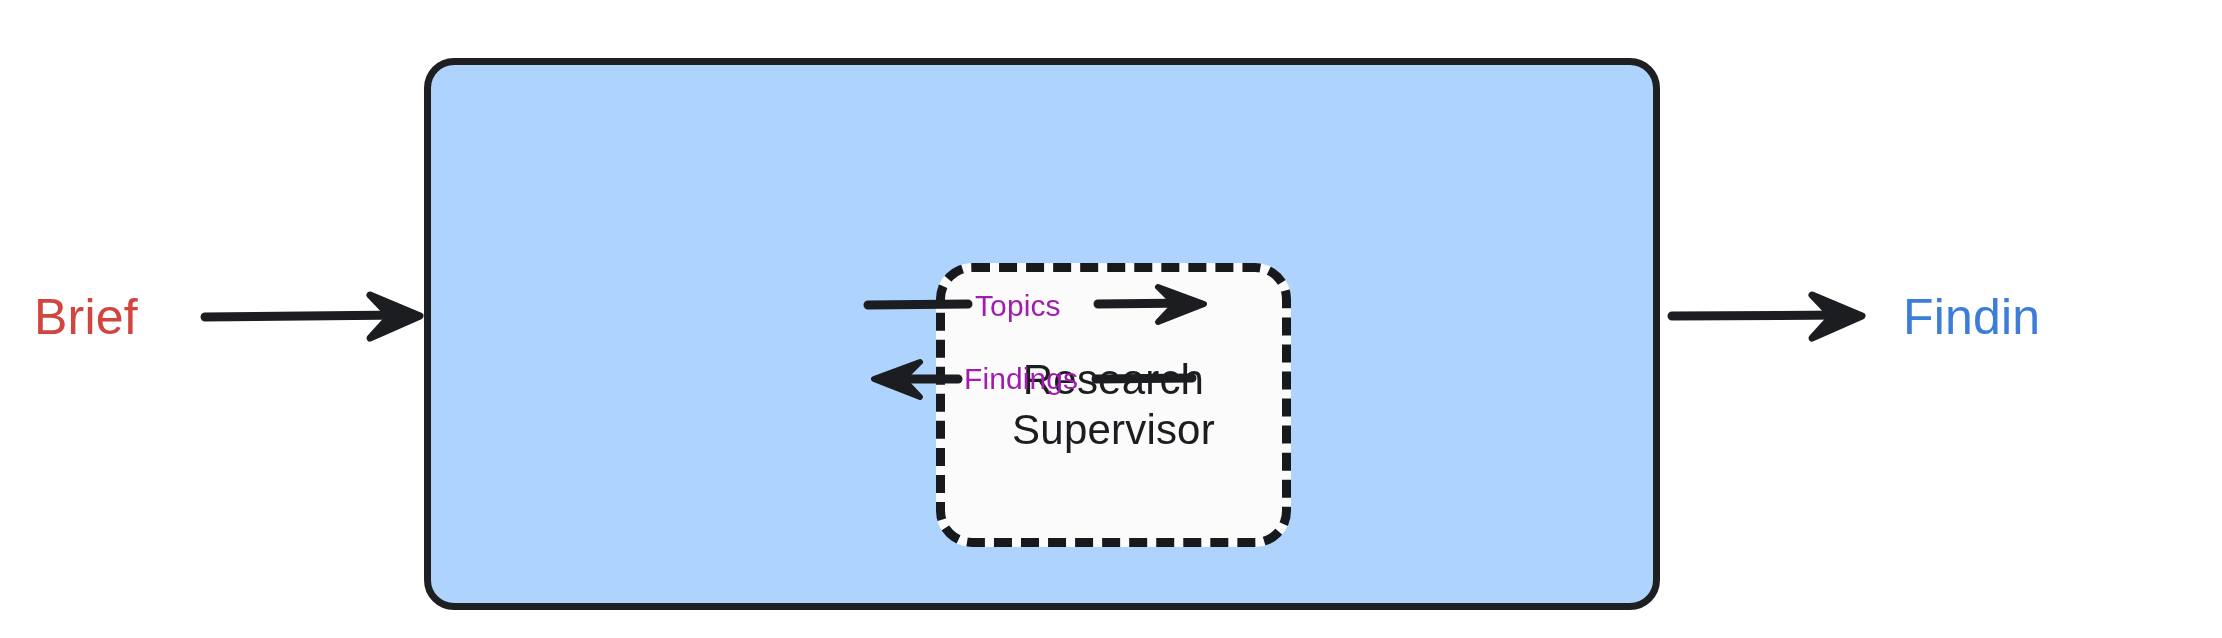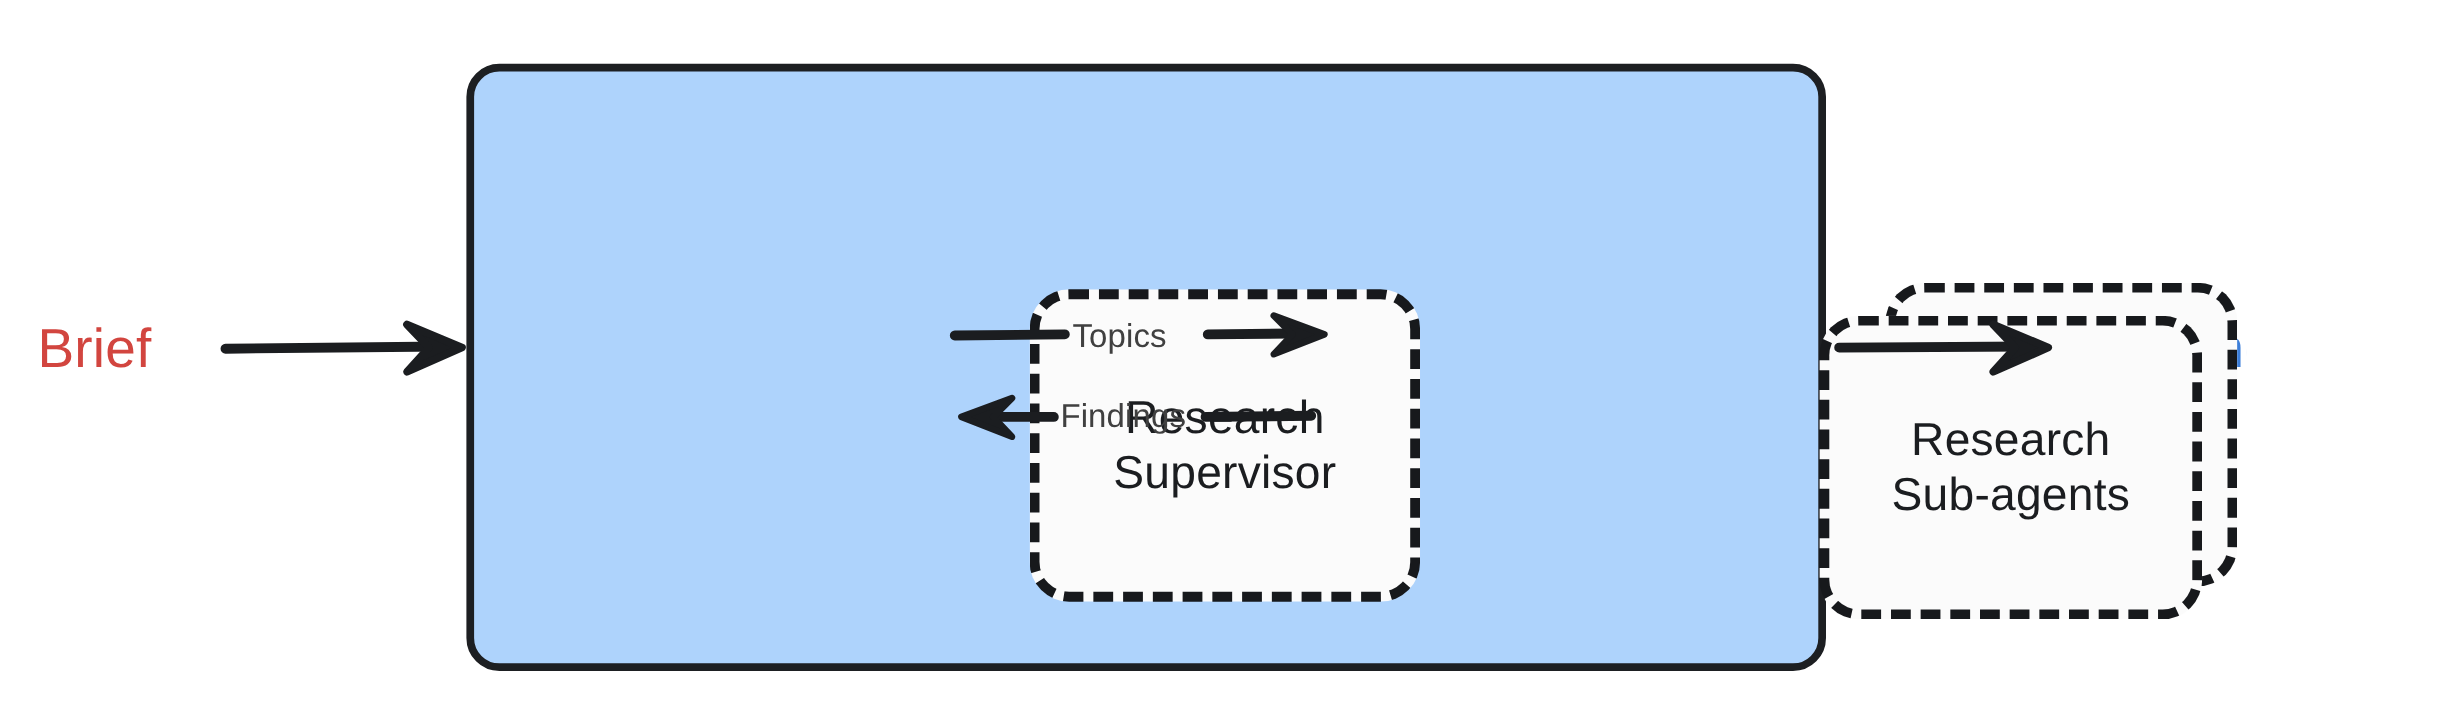--- a/index.html
+++ b/index.html
@@ -108,21 +108,21 @@
     width: 2222px;
     height: 638px;
     pointer-events: none;
   }
 
   
   .edge-label {
     position: absolute;
     font-size: 30px;
     line-height: 1;
-    color: #404040;
+    color: #a21caf;
     white-space: nowrap;
     letter-spacing: 0.1px;
   }
   #topics-label {
     left: 975px;
     top: 291px;
   }
   #findings-edge-label {
     left: 964px;
     top: 364px;
@@ -137,27 +137,20 @@
 
   <div id="findings-label" class="endpoint-label">Findings</div>
 
   <div id="agent-group">
 
     <div id="supervisor-box" class="node-box">
       <span class="node-label">Research
 Supervisor</span>
     </div>
 
-    <div id="subagents-stack">
-      <div id="subagents-box-back" class="node-box"></div>
-      <div id="subagents-box-front" class="node-box">
-        <span class="node-label">Research
-Sub-agents</span>
-      </div>
-    </div>
 
   </div>
 
   <div id="topics-label" class="edge-label">Topics</div>
 
   <div id="findings-edge-label" class="edge-label">Findings</div>
 
   <svg id="arrow-layer" viewBox="0 0 2222 638" xmlns="http://www.w3.org/2000/svg">
 
     <g>

